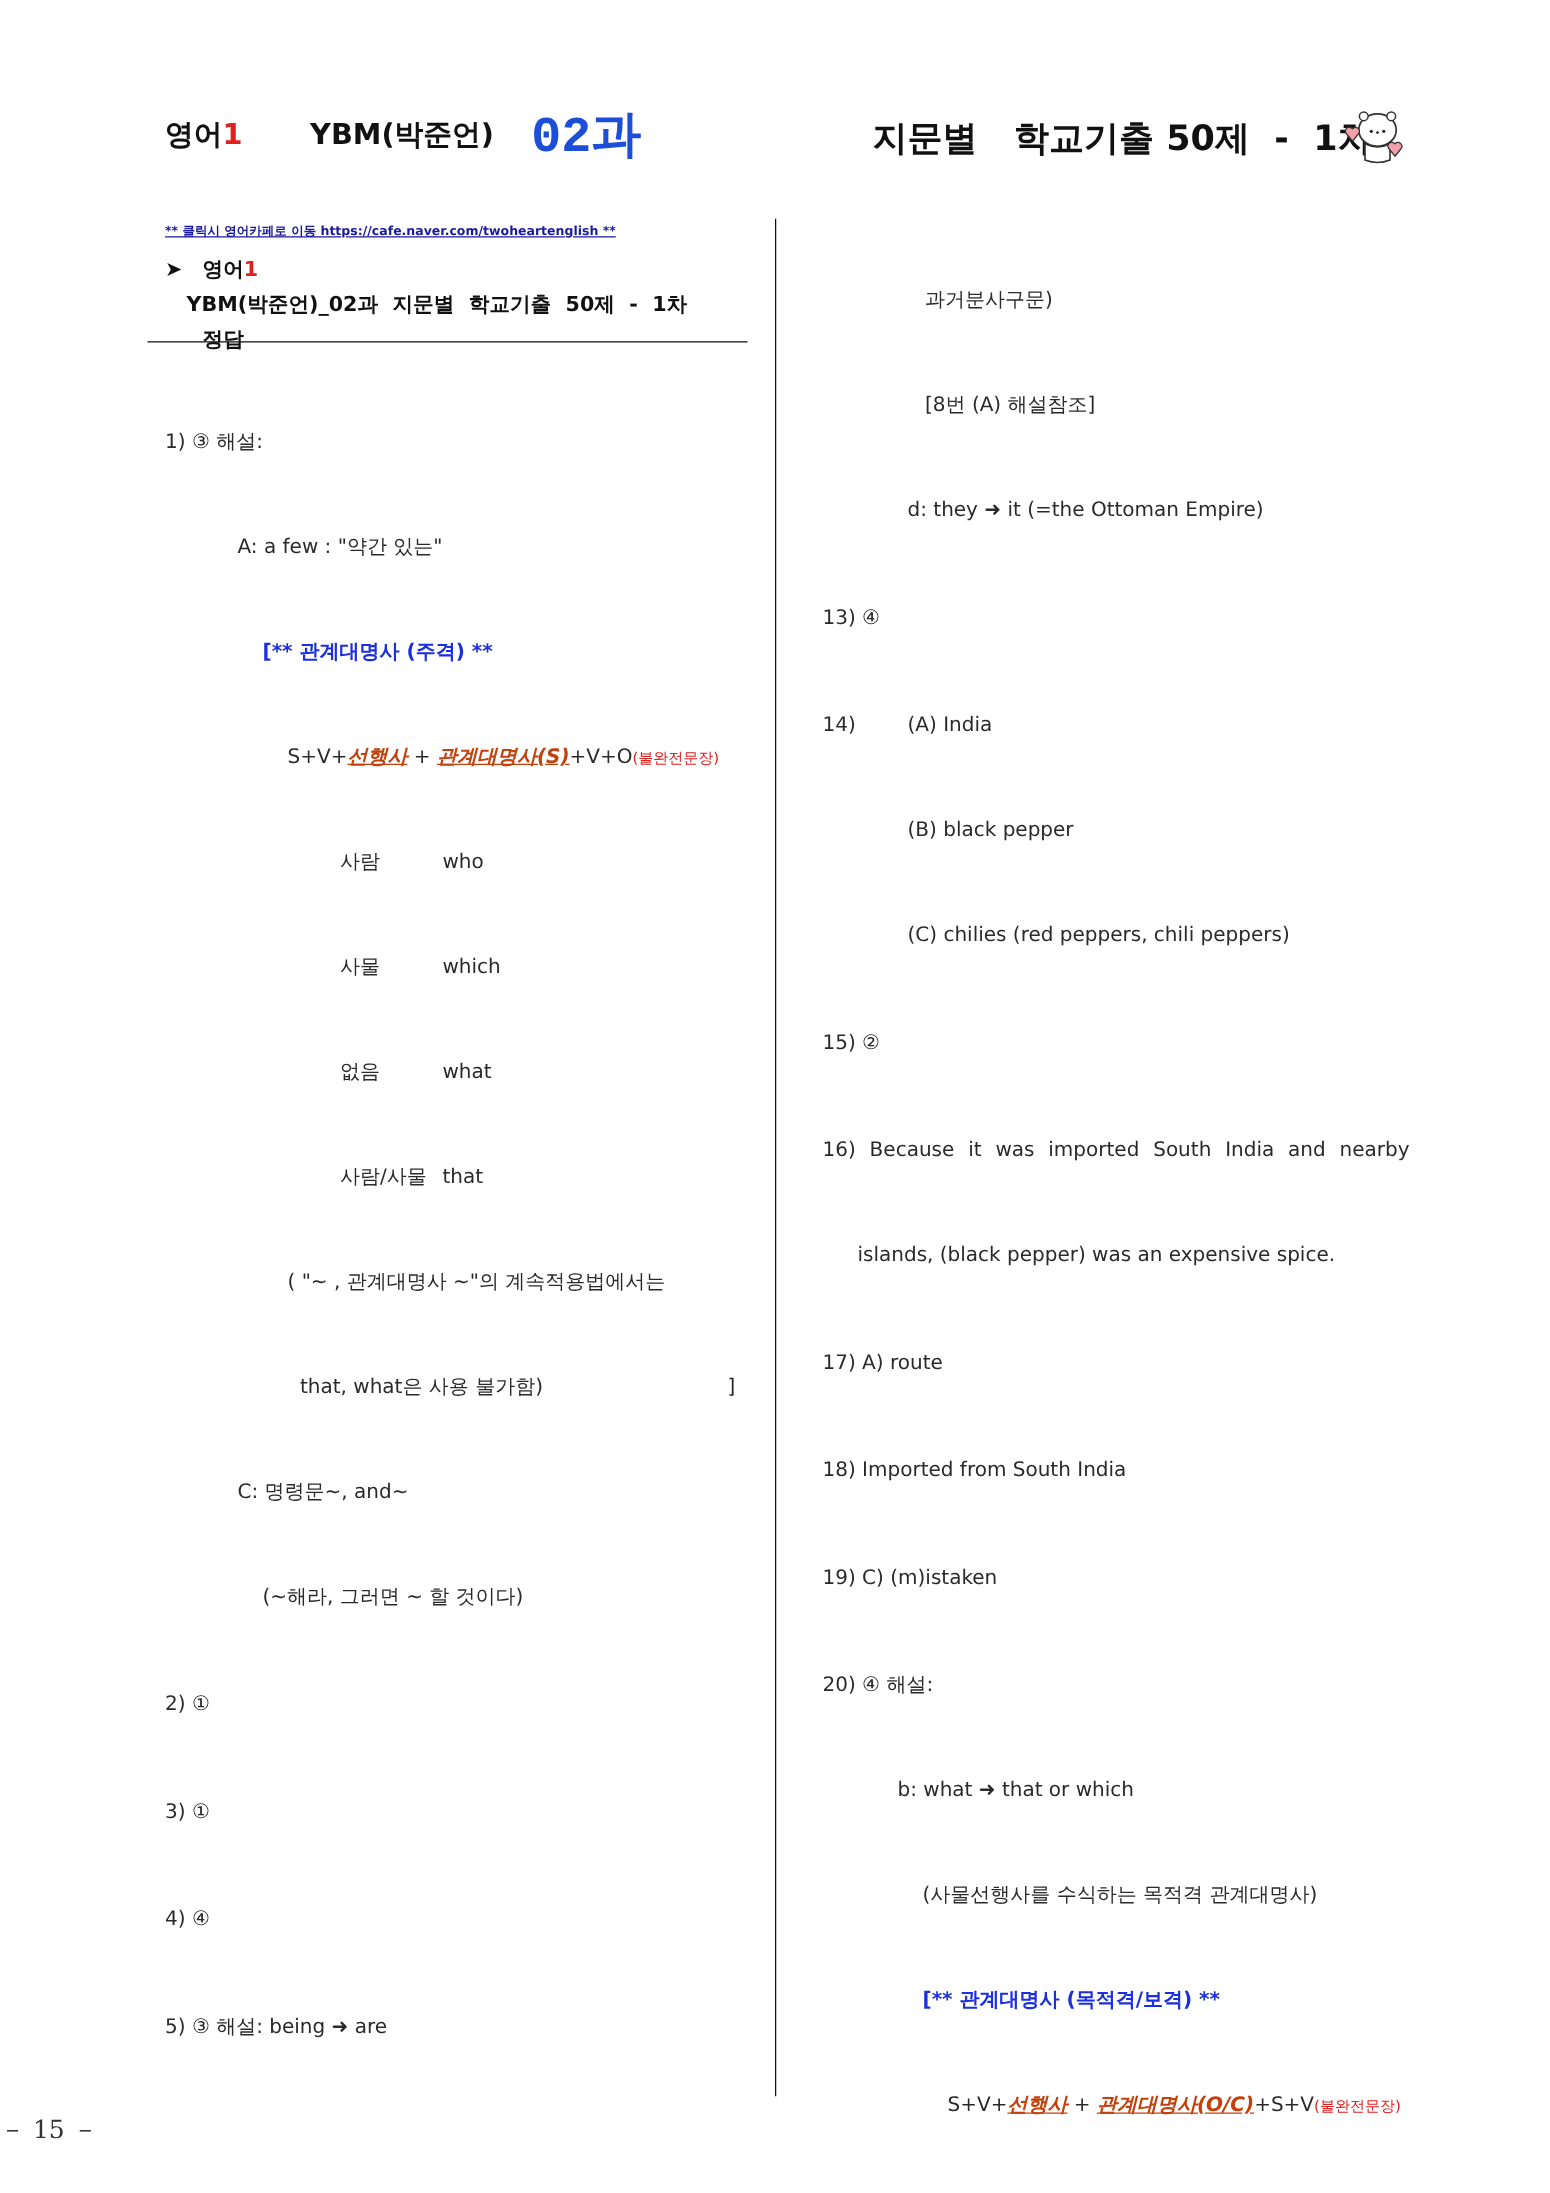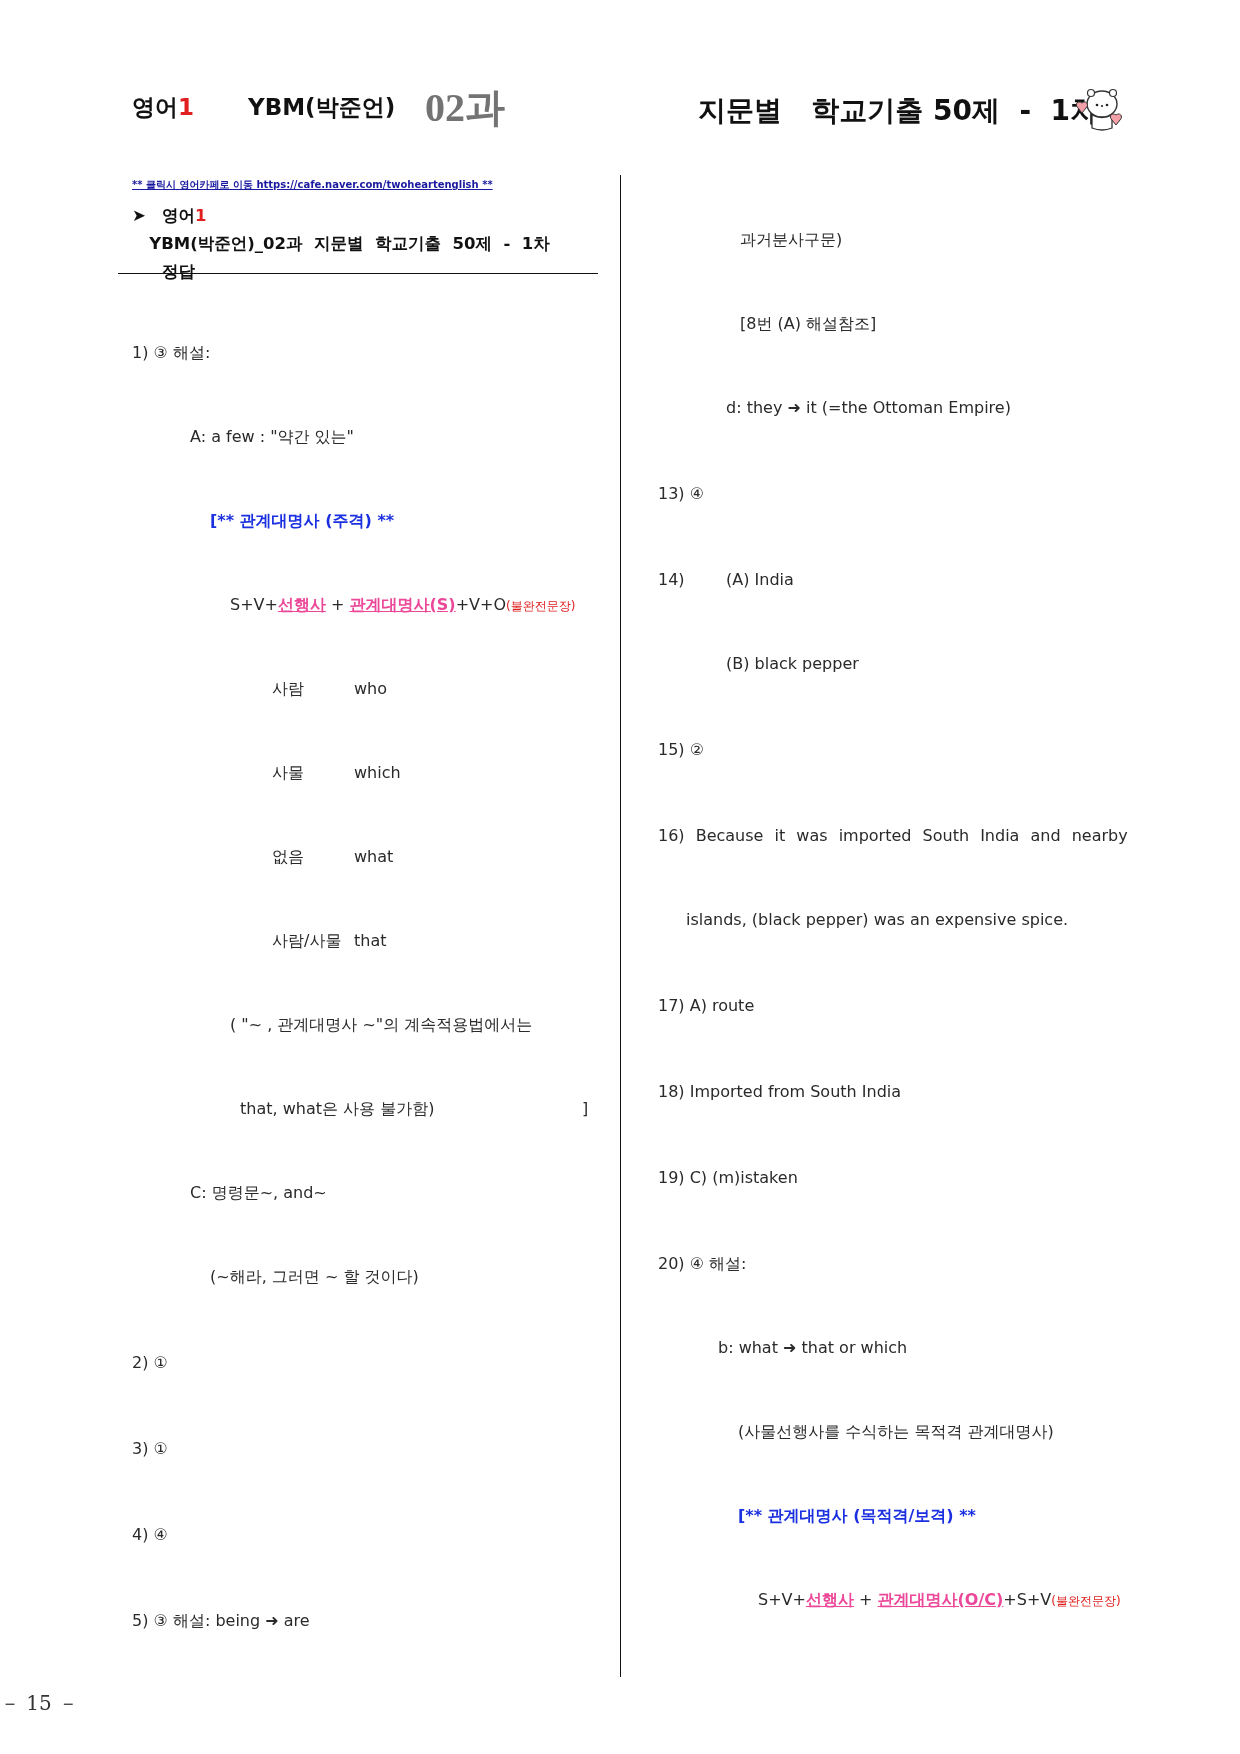--- a/index.html
+++ b/index.html
@@ -1,38 +1,38 @@
 <!DOCTYPE html>
 <html><head>
 <meta charset="utf-8">
 <style>
   html, body { margin:0; padding:0; background:#ffffff; }
   body { width:1240px; height:1754px; position:relative; overflow:hidden;
          font-family:"DejaVu Sans","Liberation Sans",sans-serif; color:#222; }
   .hdr { position:absolute; top:92px; font-weight:bold; color:#111; white-space:nowrap; }
   .hdr-left { left:132px; font-size:23px; }
   .hdr-left .red { color:#e02020; }
-  .hdr-lesson { position:absolute; left:425px; top:80px; font-size:40px; font-weight:bold; color:#737373; font-family:Liberation Serif, serif; }
+  .hdr-lesson { position:absolute; left:425px; top:80px; font-size:40px; font-weight:bold; color:#1d4ed8; font-family:Liberation Mono, monospace; }
   .hdr-right { left:698px; font-size:28px; }
   .mascot { position:absolute; left:1072px; top:82px; width:60px; height:52px; }
   .link-line { position:absolute; left:132px; top:178px; font-size:10px; font-weight:bold; color:#1a1aa0; text-decoration:underline; white-space:nowrap; }
   .title-line { position:absolute; left:132px; top:202px; font-size:16.5px; font-weight:bold; color:#111; line-height:28px; width:470px; }
   .title-line .red { color:#e02020; }
   .title-line .arrow { display:inline-block; width:30px; }
   .title-line .cont { padding-left:30px; display:block; }
   .hr { position:absolute; left:118px; top:273px; width:480px; height:0; border-top:1.5px solid #111; }
   .vr { position:absolute; left:620px; top:175px; height:1502px; width:0; border-left:1.5px solid #111; }
   .col { position:absolute; font-size:16px; line-height:28px; color:#2a2a2a; }
   .col-left { left:132px; top:283px; width:470px; }
   .col-right { left:658px; top:170px; width:470px; }
   .ln { white-space:nowrap; height:28px; }
   .ln.gap { margin-top:2px; }
   .blue { color:#1a2fe0; font-weight:bold; }
   .red-small { color:#e02020; font-size:12px; }
-  .u { text-decoration:underline; font-weight:bold; color:#ec4899; }
+  .u { text-decoration:underline; font-weight:bold; color:#c2410c;font-style:italic; }
   .tab { display:inline-block; }
   .footer { position:absolute; left:0; width:1240px; top:1690px; text-align:left; font-family:"DejaVu Serif",serif; font-size:20px; color:#333; }
 </style>
 </head>
 <body>
 
 <div class="hdr hdr-left">
   <span>영어</span><span class="red">1</span>
   <span style="display:inline-block;width:38px"></span>
   <span>YBM(박준언)</span>
@@ -109,20 +109,21 @@
   
 </div>
 
 <div class="col col-right" style="white-space:pre">
   <div class="ln" style="padding-left:82px">과거분사구문)</div>
   <div class="ln" style="padding-left:82px">[8번  (A)  해설참조]</div>
   <div class="ln" style="padding-left:68px">d:  they  ➜  it  (=the  Ottoman  Empire)</div>
   <div class="ln gap">13)  ④</div>
   <div class="ln gap"><span class="tab" style="width:68px">14)</span><span>(A)  India</span></div>
   <div class="ln" style="padding-left:68px">(B)  black  pepper</div>
+  <div class="ln" style="padding-left:68px">(C)  chilies  (red  peppers,  chili  peppers)</div>
   <div class="ln gap">15)  ②</div>
   <div class="ln gap" style="word-spacing:6px">16)  Because  it  was  imported  South  India  and  nearby</div>
   <div class="ln" style="padding-left:28px">islands,  (black  pepper)  was  an  expensive  spice.</div>
   <div class="ln gap">17)  A)  route</div>
   <div class="ln gap">18)  Imported  from  South  India</div>
   <div class="ln gap">19)  C)  (m)istaken</div>
   <div class="ln gap">20)  ④  해설:</div>
   <div class="ln" style="padding-left:60px">b:  what  ➜  that  or  which</div>
   <div class="ln" style="padding-left:80px">(사물선행사를  수식하는  목적격  관계대명사)</div>
   <div class="ln blue" style="padding-left:80px">[** 관계대명사  (목적격/보격)  **</div>

